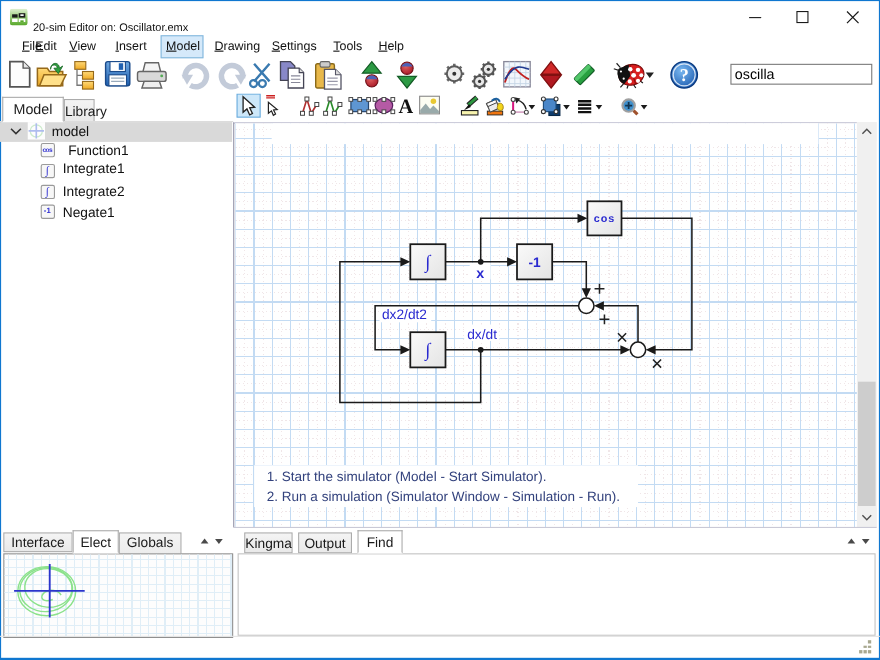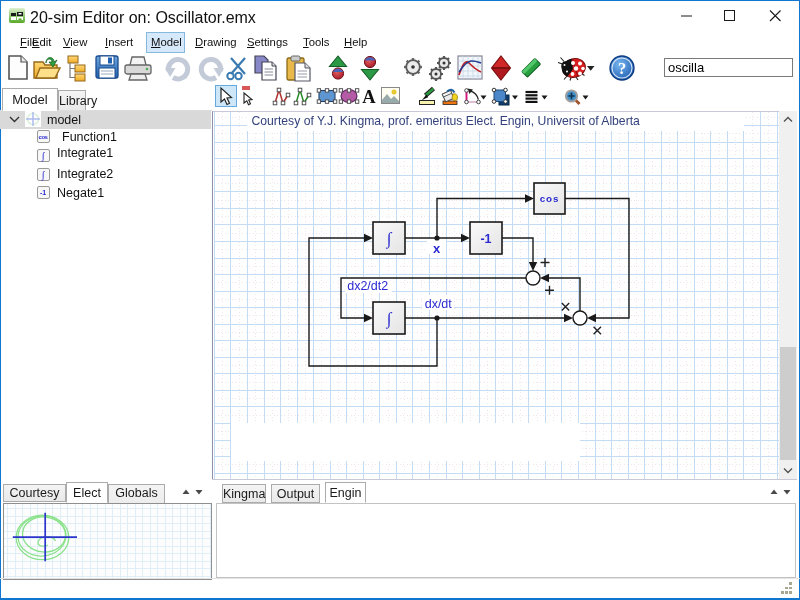--- a/index.html
+++ b/index.html
@@ -3,21 +3,21 @@
 *{margin:0;padding:0;box-sizing:border-box}
 html,body{width:800px;height:600px;overflow:hidden}
 body{font-family:"Liberation Sans",sans-serif;background:#fff;position:relative}
 .abs{position:absolute}
 
 #bL{left:0;top:0;width:1px;height:600px;background:#0f77d0}
 #bR{left:799px;top:0;width:1px;height:600px;background:#0f77d0}
 #bT{left:0;top:0;width:800px;height:1px;background:#0f77d0}
 #bB{left:0;top:598px;width:800px;height:2px;background:#0f77d0}
 
-#title{left:30px;top:9px;font-size:16px;color:#101010}
+#title{left:30px;top:20px;font-size:10px;color:#101010}
 
 .mi{top:33px;font-size:11.3px;color:#101010;height:19px;line-height:19px}
 .mi u{text-decoration:underline}
 #mhl{left:146px;top:32px;width:39px;height:21px;background:#d5e9fa;border:1px solid #84b8dd}
 
 .tab{position:absolute;font-size:12px;color:#1a1a1a;text-align:center;border:1px solid #ababab;background:linear-gradient(#f4f4f4,#e9e9e9)}
 .tabsel{background:#fff;border-bottom:1px solid #fff;z-index:2}
 
 .trow{position:absolute;font-size:12.5px;color:#111}
 .ticon{position:absolute;width:13px;height:13px;border:1px solid #9a9a9a;background:#f7f7f7;border-radius:2px;font-size:8px;color:#2a2ad0;text-align:center;line-height:12px}
@@ -484,22 +484,22 @@
 <line x1="0" y1="261.85" x2="566" y2="261.85"></line>
 <line x1="0" y1="278.40" x2="566" y2="278.40"></line>
 <line x1="0" y1="294.95" x2="566" y2="294.95"></line>
 <line x1="0" y1="311.50" x2="566" y2="311.50"></line>
 <line x1="0" y1="328.05" x2="566" y2="328.05"></line>
 <line x1="0" y1="344.60" x2="566" y2="344.60"></line>
 <line x1="0" y1="361.15" x2="566" y2="361.15"></line>
 </g>
 </svg>
 <div class="abs" style="left:34px;top:0;width:497px;height:19px;background:#fff"></div>
-<div class="ctext" style="left:38.5px;top:1.5px;font-size:12.2px;line-height:14px">Courtesy of Y.J. Kingma, prof. emeritus Elect. Engin, Universit of Alberta</div>
 <div class="abs" style="left:18px;top:311px;width:349px;height:38px;background:#fff"></div>
+<div class="ctext" style="left:29.5px;top:312px;font-size:12.3px;line-height:18.2px">1. Start the simulator (Model - Start Simulator).<br>2. Run a simulation (Simulator Window - Simulation - Run).</div>
 <svg class="abs" style="left:-1px;top:-1px" width="567" height="368" font-family="Liberation Sans, sans-serif">
 <defs>
         <linearGradient id="gblk" x1="0" y1="0" x2="1" y2="1">
           <stop offset="0" stop-color="#fafafa"></stop>
           <stop offset="1" stop-color="#e4e4e4"></stop>
         </linearGradient>
       </defs>
 <g fill="#fff" stroke="none">
 <rect x="215" y="128" width="19" height="15"></rect>
 <rect x="210" y="184" width="32" height="15"></rect>
@@ -555,21 +555,21 @@
 
 <div class="abs" id="sbv"></div>
 <div class="abs" id="sbthumb"></div>
 <svg class="abs" style="left:779px;top:111px" width="18" height="368">
 <rect x="0" y="0" width="18" height="17" fill="#f0f0f0"></rect>
 <rect x="0" y="351" width="18" height="17" fill="#f0f0f0"></rect>
 <polyline points="5,10.5 9,6.5 13,10.5" fill="none" stroke="#505050" stroke-width="1.3"></polyline>
 <polyline points="5,357.5 9,361.5 13,357.5" fill="none" stroke="#505050" stroke-width="1.3"></polyline>
 </svg>
 
-<div class="tab" style="left:3px;top:484px;width:63px;height:18px;line-height:17px;font-size:12.5px">Courtesy</div>
+<div class="tab" style="left:3px;top:484px;width:63px;height:18px;line-height:17px;font-size:12.5px">Interface</div>
 <div class="tab tabsel" style="left:66px;top:482px;width:42px;height:21px;line-height:20px;font-size:12.5px">Elect</div>
 <div class="tab" style="left:108px;top:484px;width:57px;height:28px;line-height:17px;font-size:12.5px">Globals</div>
 <svg class="abs" style="left:182px;top:488px" width="24" height="8">
     <polygon points="0.5,6 7.5,6 4,1.5" fill="#4a4a4a"></polygon>
     <polygon points="13.5,2 20.5,2 17,6.5" fill="#4a4a4a"></polygon>
   </svg>
 
 <div class="abs" id="blpanel">
 <svg style="position:absolute;left:0;top:0" width="207" height="75" shape-rendering="crispEdges">
 <g stroke="#e0eef7" stroke-width="1">
@@ -619,21 +619,21 @@
 <ellipse cx="38" cy="32" rx="24" ry="20" transform="rotate(-5 38 32)"></ellipse>
 <ellipse cx="40" cy="30.5" rx="21.5" ry="17.5" transform="rotate(5 40 30.5)"></ellipse>
 <path d="M44,41 c-9,3.5 -13,-2 -7.5,-6.5 c4.5,-3.5 13,-2 15,2.5"></path>
 </g>
 <path d="M41.2,8.7 V57.3 M8.8,33.1 H73" stroke="#2b35cc" stroke-width="1.7" fill="none"></path>
 </svg>
 </div>
 
 <div class="tab" style="left:222px;top:484px;width:44px;height:19px;line-height:18px;font-size:12.5px">Kingma</div>
 <div class="tab" style="left:271px;top:484px;width:49px;height:19px;line-height:18px;font-size:12.5px">Output</div>
-<div class="tab tabsel" style="left:325px;top:482px;width:41px;height:21px;line-height:20px;font-size:12.5px">Engin</div>
+<div class="tab tabsel" style="left:325px;top:482px;width:41px;height:21px;line-height:20px;font-size:12.5px">Find</div>
 <svg class="abs" style="left:770px;top:488px" width="24" height="8">
     <polygon points="0.5,6 7.5,6 4,1.5" fill="#4a4a4a"></polygon>
     <polygon points="13.5,2 20.5,2 17,6.5" fill="#4a4a4a"></polygon>
   </svg>
 <div class="abs" id="brpanel"></div>
 
 <div class="abs" style="left:212px;top:479px;width:585px;height:1px;background:#c9c9d6"></div>
 <div class="abs" id="statusline"></div>
 <div class="dot" style="left:789px;top:582px"></div>
 <div class="dot" style="left:785px;top:586.5px"></div>

